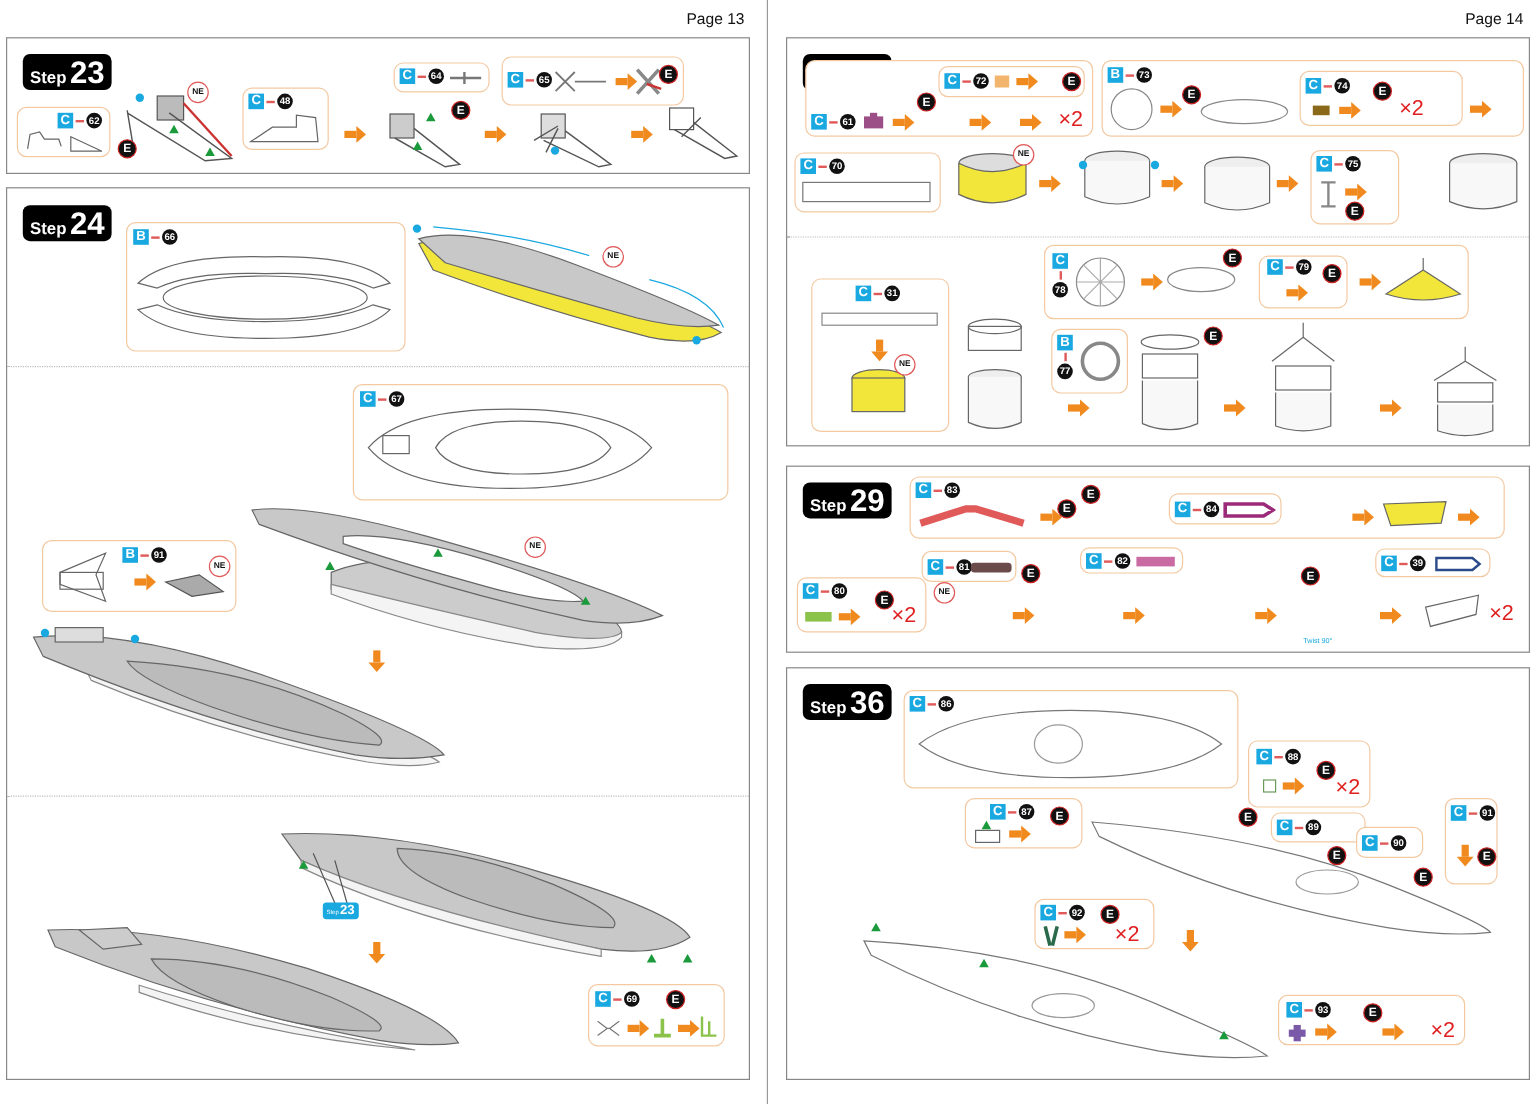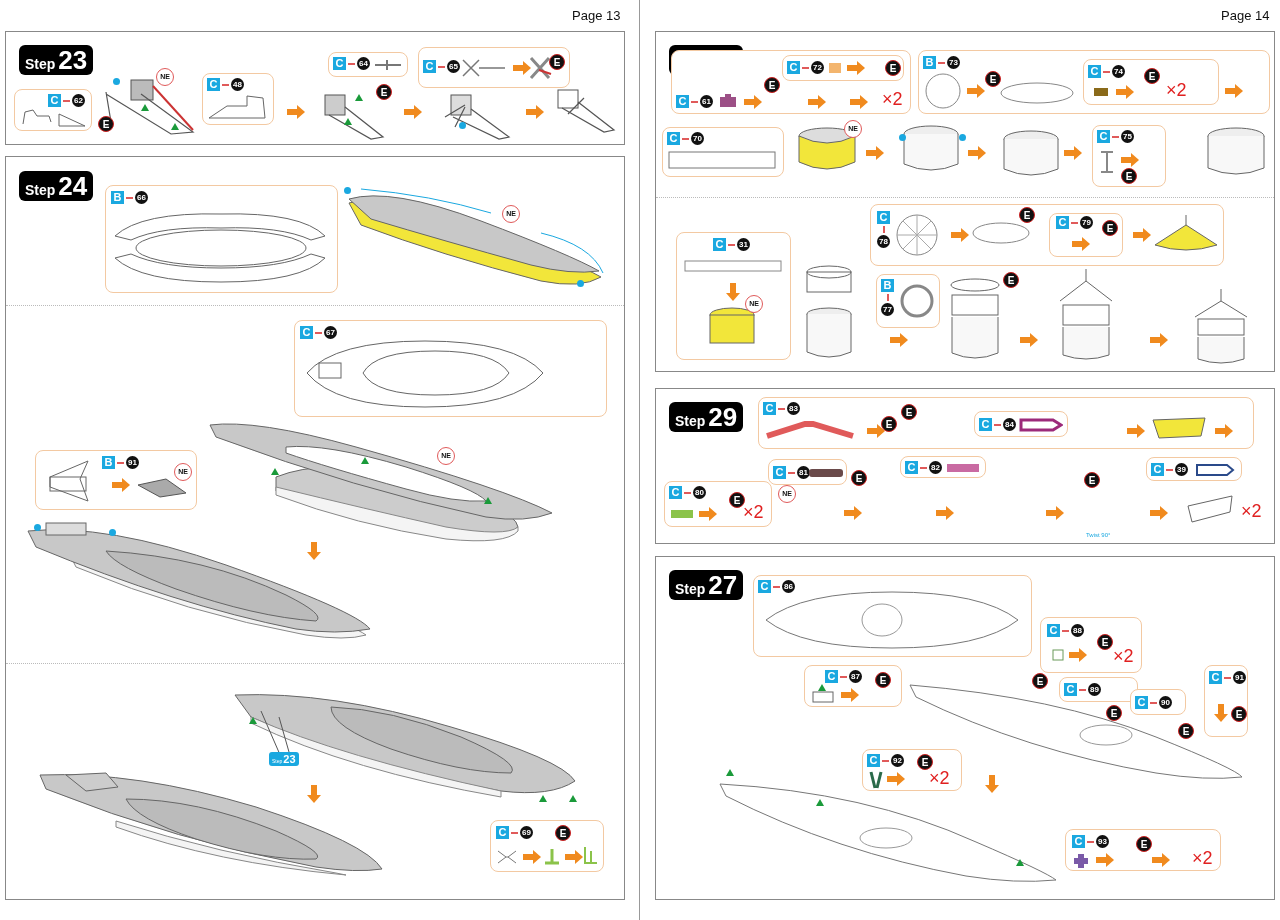--- a/index.html
+++ b/index.html
@@ -518,21 +518,21 @@
   <div class="arrow-r" style="left:494px;top:124px"></div>
   <svg class="hull" style="left:530px;top:105px" width="50" height="35">
       <path d="M2 12 L46 2 L44 18 L6 28 Z" fill="#fff" stroke="#666"></path>
     </svg>
   <div class="x2" style="left:585px;top:112px">×2</div>
 </div>
 
 <div class="panel" style="left:655px;top:556px;width:620px;height:344px">
   <div class="step-badge" style="left:13px;top:13px">
     <span class="word">Step</span>
-    <span class="num">27</span>
+    <span class="num">36</span>
   </div>
   <div class="callout" style="left:97px;top:18px;width:279px;height:82px">
     <div class="lbl" style="left:4px;top:4px">
         <span class="sheet">C</span>
         <span class="dash"></span>
         <span class="pnum">86</span>
       </div>
     <svg width="260" height="70" style="position:absolute;left:8px;top:8px">
         <path d="M4 36 Q40 8 130 8 Q220 8 256 36 Q220 64 130 64 Q40 64 4 36 Z" fill="none" stroke="#777"></path>
         <ellipse cx="120" cy="36" rx="20" ry="16" fill="none" stroke="#999"></ellipse>

